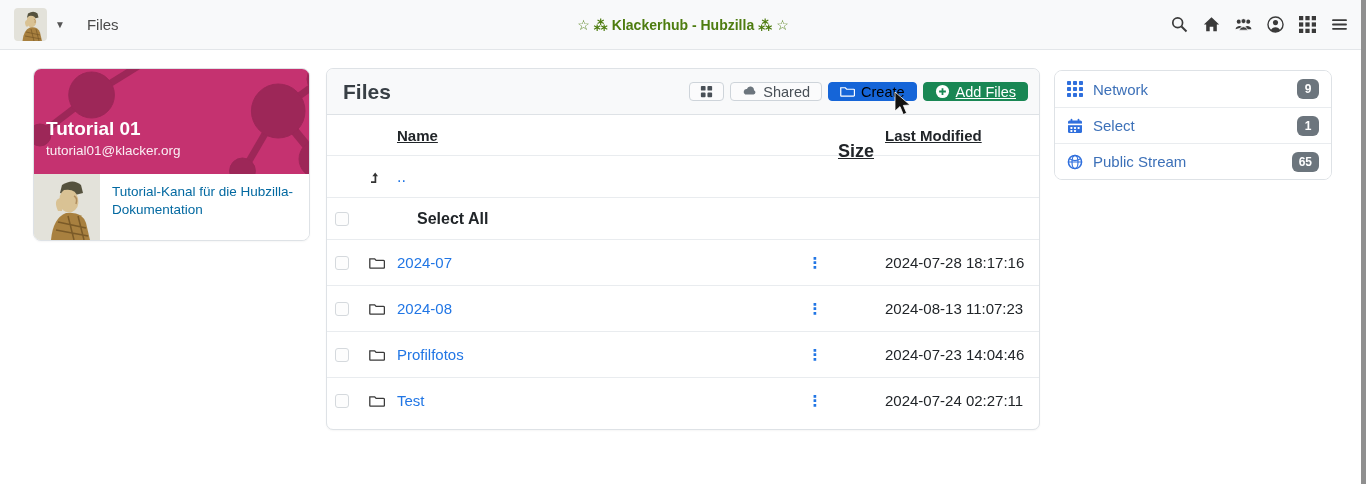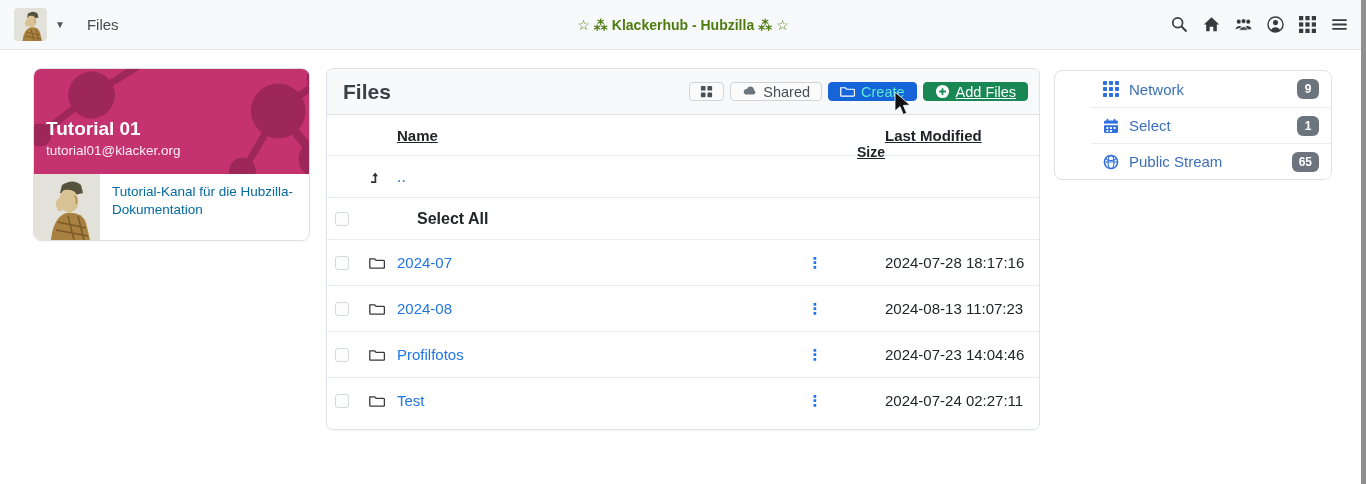--- a/index.html
+++ b/index.html
@@ -40,43 +40,43 @@
   
   .panel { border:1px solid #dee2e6; border-radius:7px; background:#fff;
     box-shadow:0 1px 2px rgba(0,0,0,.04); padding-bottom:6px; }
   .panel-header { height:46px; background:#f8f9fa; border-bottom:1px solid #dee2e6;
     border-radius:7px 7px 0 0; display:flex; align-items:center; padding:0 11px 0 16px; }
   .panel-title { font-size:21px; font-weight:600; color:#383f45; }
   .panel-tools { margin-left:auto; display:flex; align-items:center; gap:6px; }
   .btn { height:19px; border-radius:4px; font-size:14.5px; display:flex; align-items:center;
     gap:6px; padding:0 11px; cursor:pointer; border:1px solid transparent; }
   .btn-outline { background:#fbfbfc; border-color:#ced4da; color:#495057; }
-  .btn-primary { background:#1565d8; border-color:#1565d8; color:#5eead4; }
+  .btn-primary { background:#1565d8; border-color:#1565d8; color:#000000; }
   .btn-success { background:#198754; border-color:#198754; color:#fff;text-decoration:underline; }
   .btn svg { width:15px; height:15px; }
 
   .frow { display:flex; align-items:center; padding:0 8px; border-top:1px solid #e9ecef; }
   .frow.hdr { border-top:none; height:40px; font-weight:700; font-size:15px;text-decoration:underline; }
   .frow.slim { height:42px; }
   .frow.item { height:46px; font-size:15px; }
   .col-check { width:34px; display:flex; align-items:center; }
   .col-icon  { width:28px; display:flex; align-items:center; }
   .col-icon svg { width:16px; height:16px; }
   .col-name  { flex:1; display:flex; align-items:center; }
   .col-menu  { width:24px; text-align:center; }
-  .col-size  { width:58px; text-align:right; font-size:14px;margin-top:33px; }
+  .col-size  { width:58px; text-align:center; font-size:18px;margin-top:33px; }
   .col-mod   { width:146px; font-size:15px; }
   .checkbox { width:14px; height:14px; border:1px solid #d5d9dd; border-radius:3px;
     background:#fdfdfd; cursor:pointer; }
   a.flink { color:#2176e5; text-decoration:none; cursor:pointer; }
   .dots { color:#2176e5; font-weight:700; font-size:15px; line-height:1; cursor:pointer; }
   .selall { font-weight:700; padding-left:20px; }
 
   
-  .listgroup { border:1px solid #dee2e6; border-radius:8px; background:#fff; overflow:hidden;padding-left:36px; }
+  .listgroup { border:1px solid #dee2e6; border-radius:8px; background:#fff; overflow:hidden; }
   .lg-item { height:36px; display:flex; align-items:center; padding:0 12px; cursor:pointer;
     border-top:1px solid #e9ecef; background:#fff; }
   .lg-item:first-child { border-top:none; }
   .lg-item svg { width:16px; height:16px; }
   .lg-label { margin-left:10px; font-size:15px; color:#3c70b8; }
   .lg-badge { margin-left:auto; background:#6c757d; color:#fff; font-size:12px; font-weight:700;
     border-radius:6px; padding:3px 7px; min-width:22px; text-align:center; }
 
   
   .scrollbar { position:absolute; right:0; top:0; width:5px; height:484px; background:#8f8f8f; cursor:pointer; }

